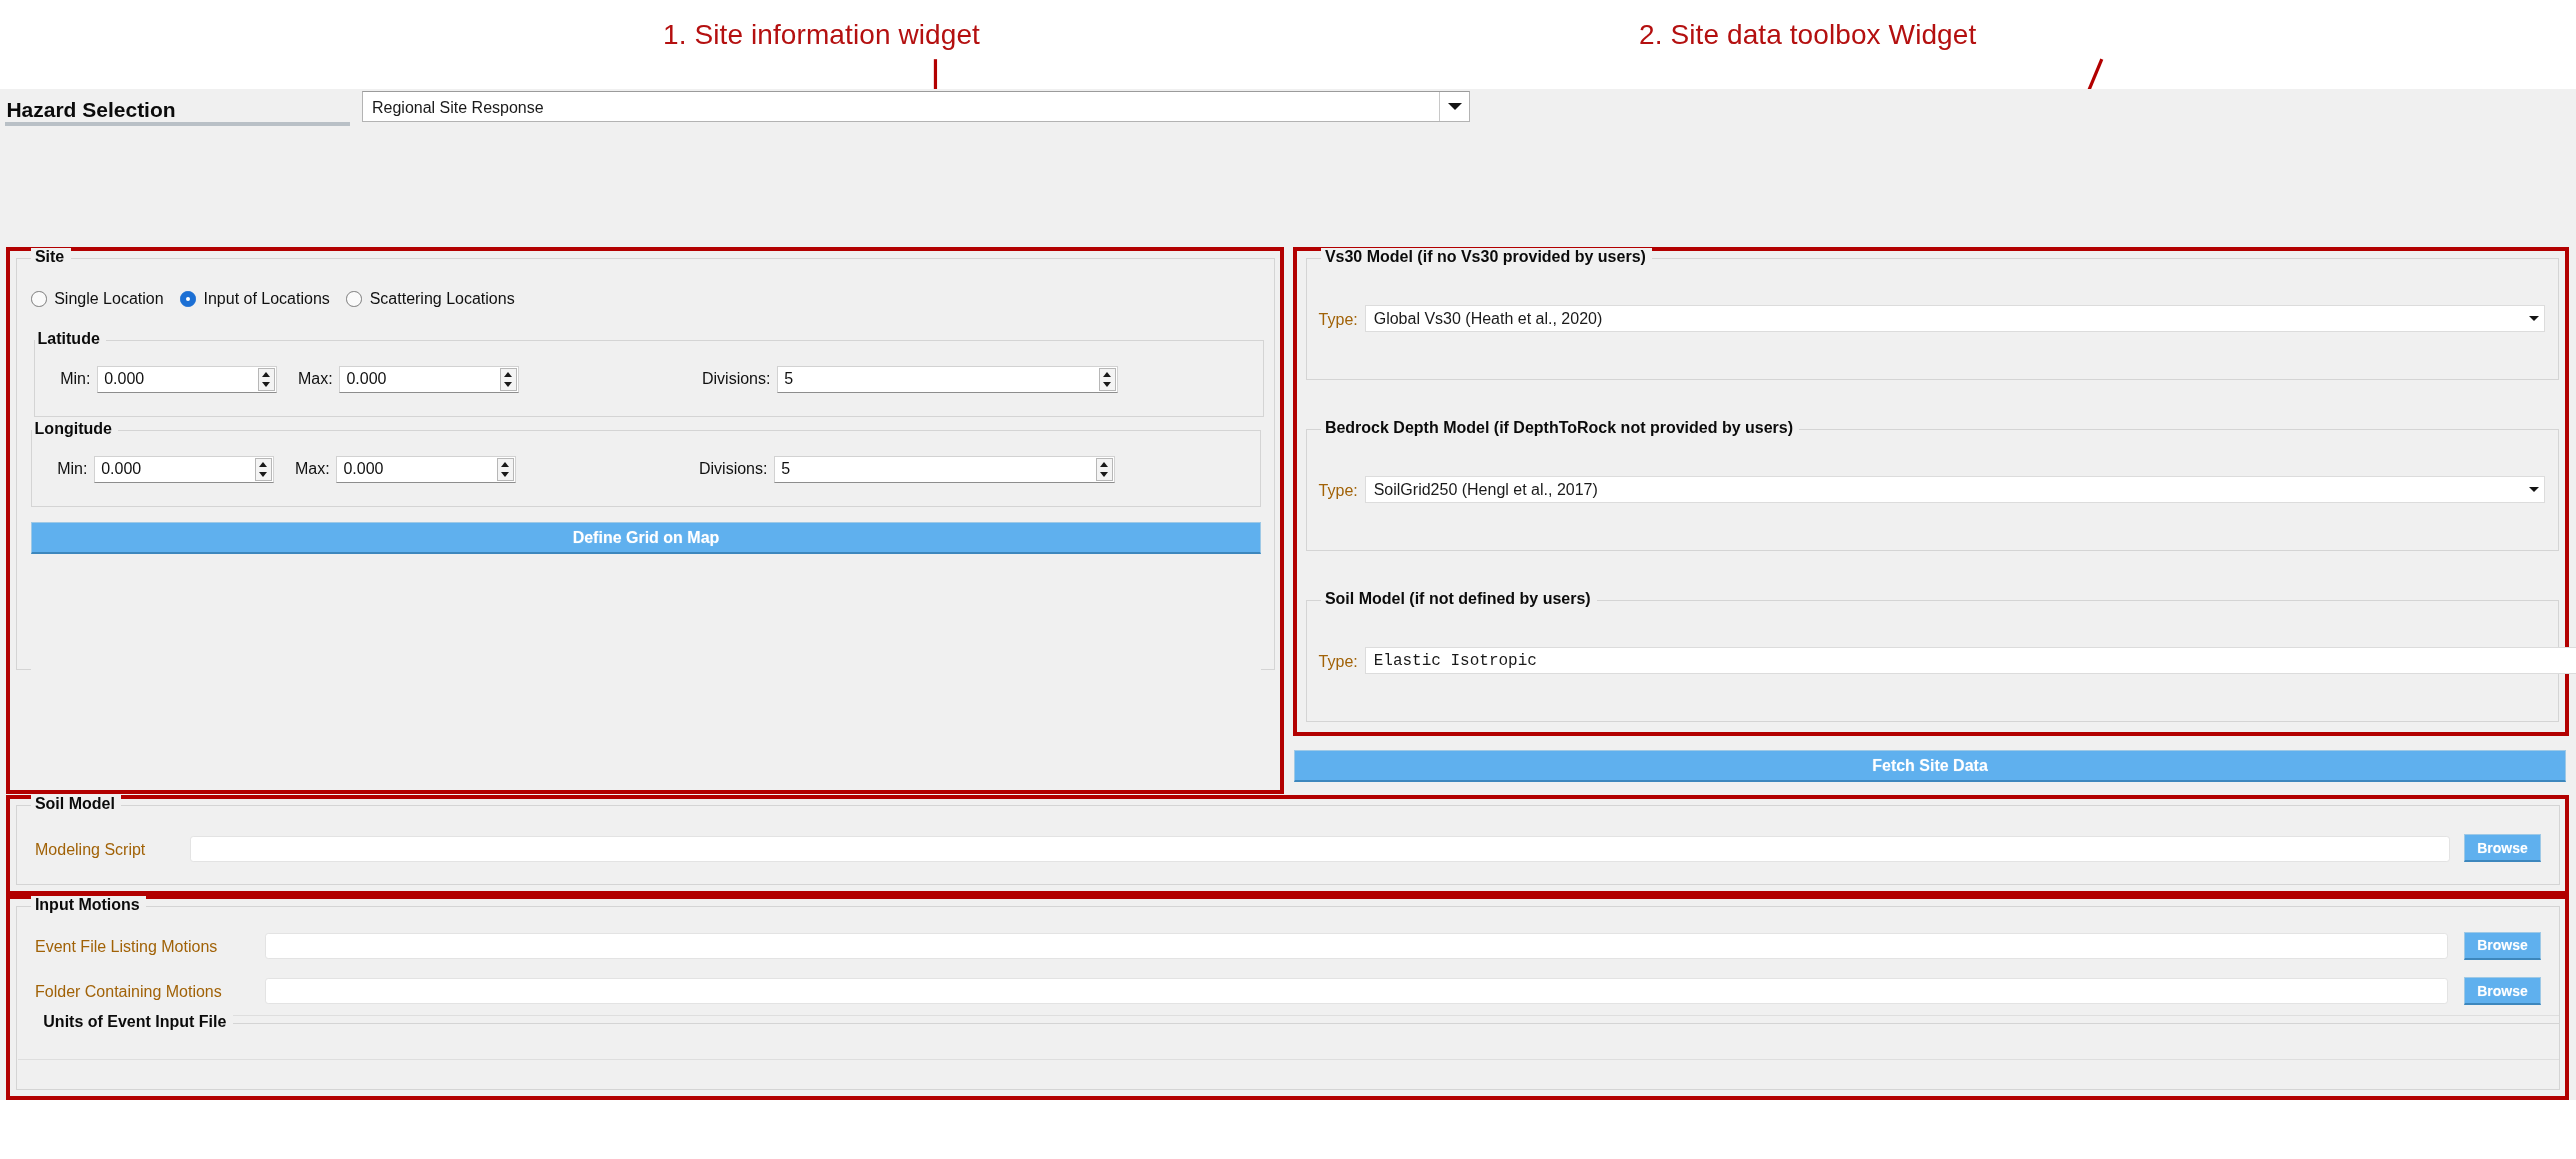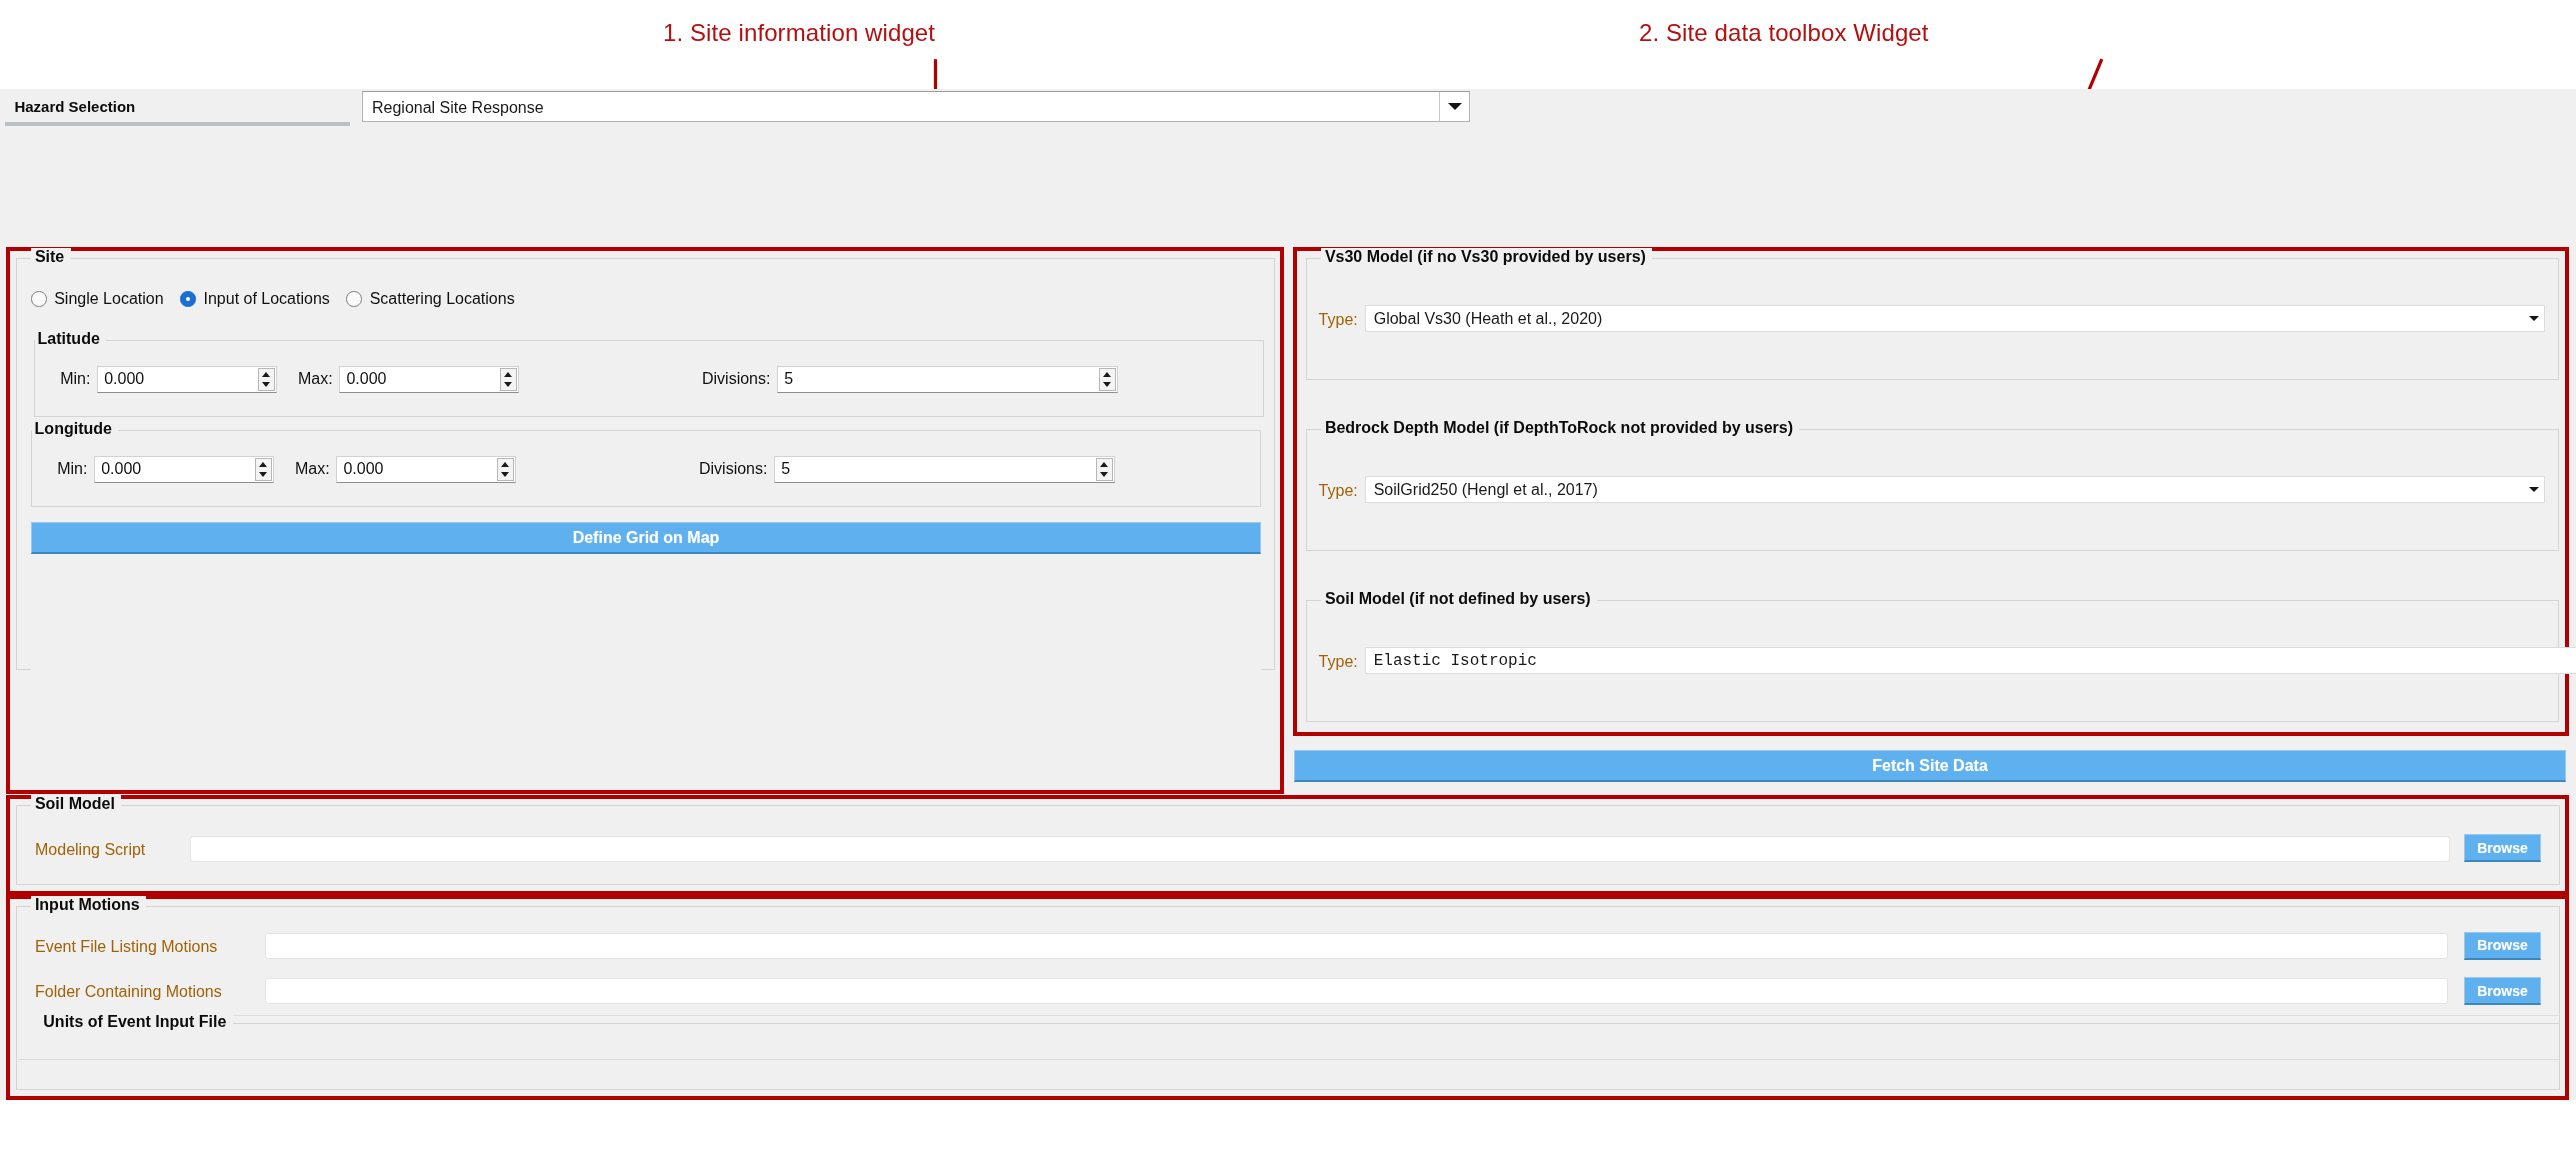--- a/index.html
+++ b/index.html
@@ -13,21 +13,21 @@
     position: relative;
     width: 2576px; height: 1159px;
     background: #ffffff;
     overflow: hidden;
   }
 
   
   .annot {
     position: absolute;
     color: #b41010;
-    font-size: 24px;
+    font-size: 28px;
     font-family: "Liberation Sans", sans-serif;
     white-space: nowrap;
     letter-spacing: 0.1px;
   }
   .annot-arrow { position: absolute; }
 
   
   .app {
     position: absolute;
     left: 0; top: 89px;
@@ -38,24 +38,23 @@
   
   .hazard-bar {
     position: absolute;
     left: 0; top: 0;
     width: 2576px; height: 53px;
     background: #f0f0f0;
   }
   .hazard-label {
     position: absolute;
     left: 6.4px; top: 9px;
-    font-size: 15px;
+    font-size: 21px;
     font-weight: bold;
     color: #0b0b0b;
-    margin-left: 8px;
   }
   .hazard-underline {
     position: absolute;
     left: 5.2px; top: 33px;
     width: 345px; height: 3.9px;
     background: #b9c0c6;
   }
   .hazard-combo {
     position: absolute;
     left: 362px; top: 91px;

